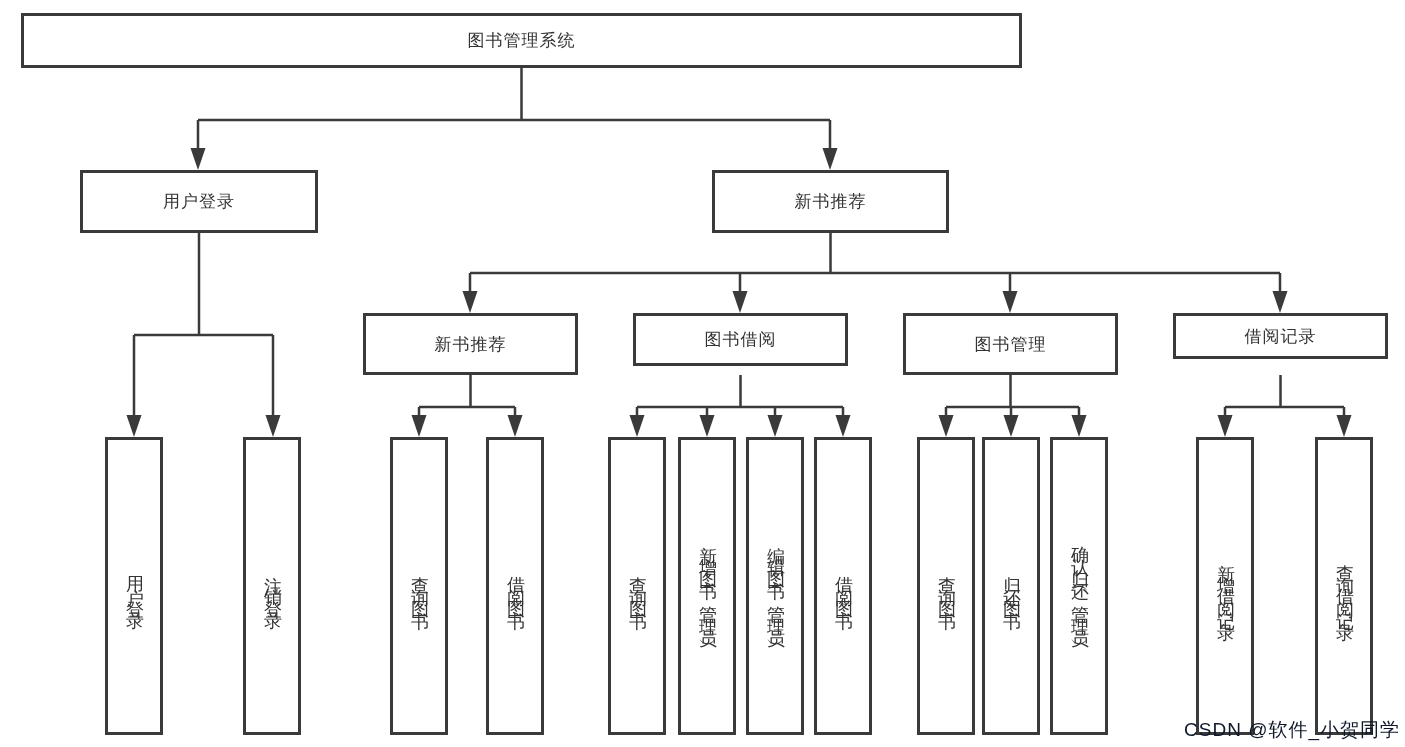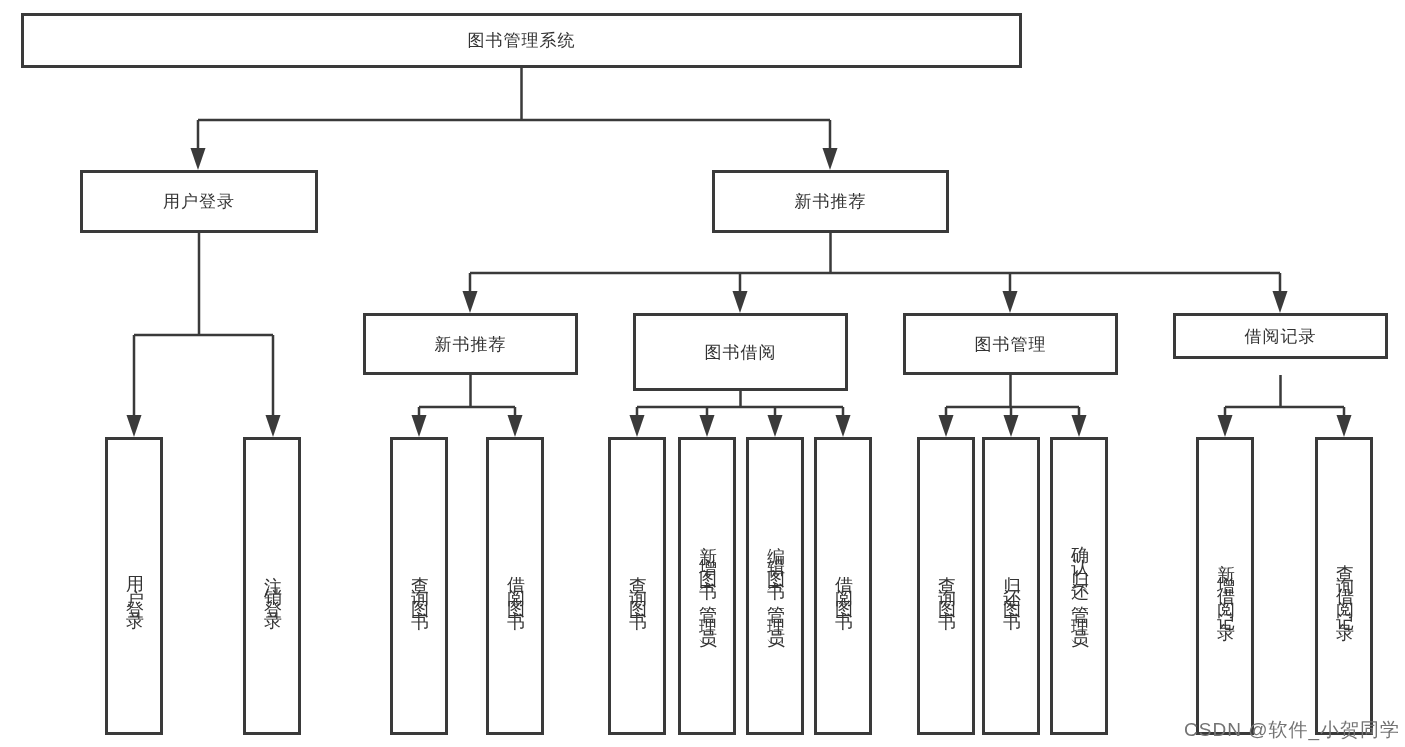--- a/index.html
+++ b/index.html
@@ -14,21 +14,21 @@
     display:flex; align-items:center; justify-content:center;
     font-size:17px; letter-spacing:1px;
   }
   .vbox { font-size:18px; letter-spacing:0; }
   .vbox .vtext {
     writing-mode:vertical-rl; text-orientation:mixed;
     letter-spacing:12px; line-height:1.1; font-size:18px; color:#333333;
   }
   .watermark {
     position:absolute; right:5px; bottom:4px;
-    color:#737373; font-size:19px; letter-spacing:1px;
+    color:#0f172a; font-size:19px; letter-spacing:1px;
     user-select:none;
     margin-left:38px;
   }
 </style>
 </head>
 <body>
 
 <div id="canvas">
 
   <svg id="wires" viewBox="0 0 1405 747" xmlns="http://www.w3.org/2000/svg">
@@ -61,21 +61,21 @@
       <polygon points="1336.5,415 1351.5,415 1344,437"></polygon>
     </g>
   </svg>
 
   <div class="box" style="left:21px; top:13px; width:1001px; height:55px;">图书管理系统</div>
 
   <div class="box" style="left:80px; top:170px; width:238px; height:63px;">用户登录</div>
   <div class="box" style="left:712px; top:170px; width:237px; height:63px;">新书推荐</div>
 
   <div class="box" style="left:363px; top:313px; width:215px; height:62px;">新书推荐</div>
-  <div class="box" style="left:633px; top:313px; width:215px; height:78px;text-align:right;">图书借阅</div>
+  <div class="box" style="left:633px; top:313px; width:215px; height:53px;text-align:right;">图书借阅</div>
   <div class="box" style="left:903px; top:313px; width:215px; height:62px;">图书管理</div>
   <div class="box" style="left:1173px; top:313px; width:215px; height:46px;">借阅记录</div>
 
   <div class="box vbox" style="left:105px; top:437px; width:58px; height:298px;">
     <span class="vtext">用户登录</span>
   </div>
   <div class="box vbox" style="left:243px; top:437px; width:58px; height:298px;">
     <span class="vtext">注销登录</span>
   </div>
 

